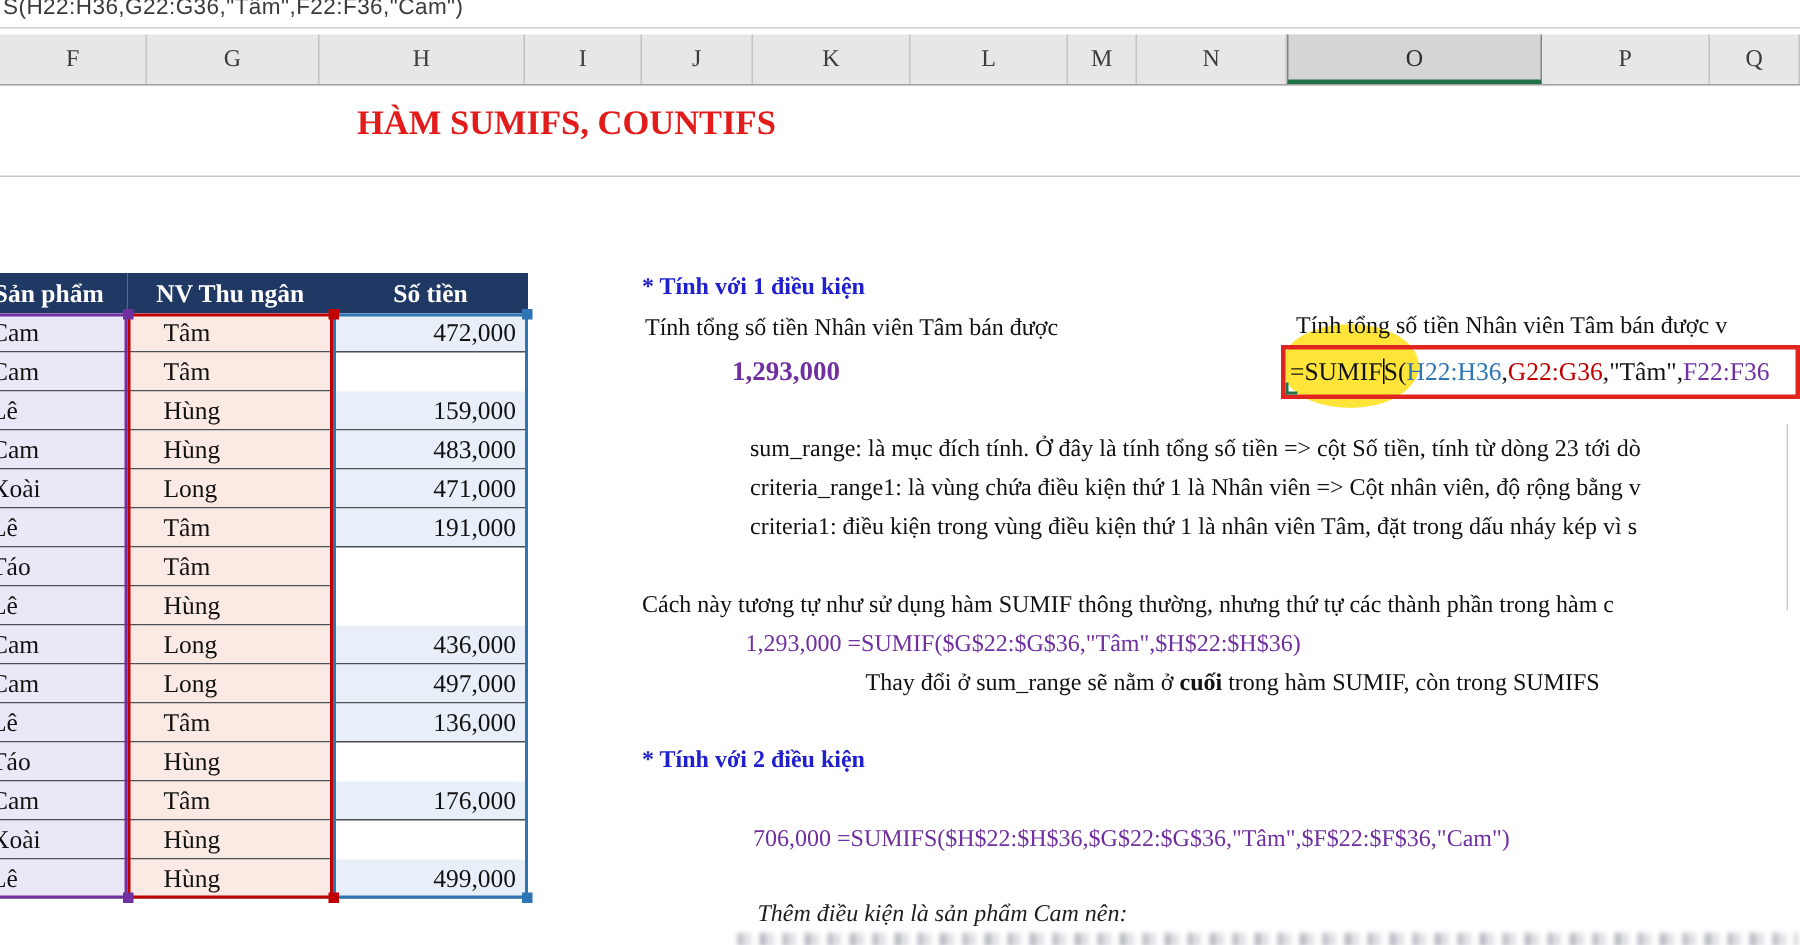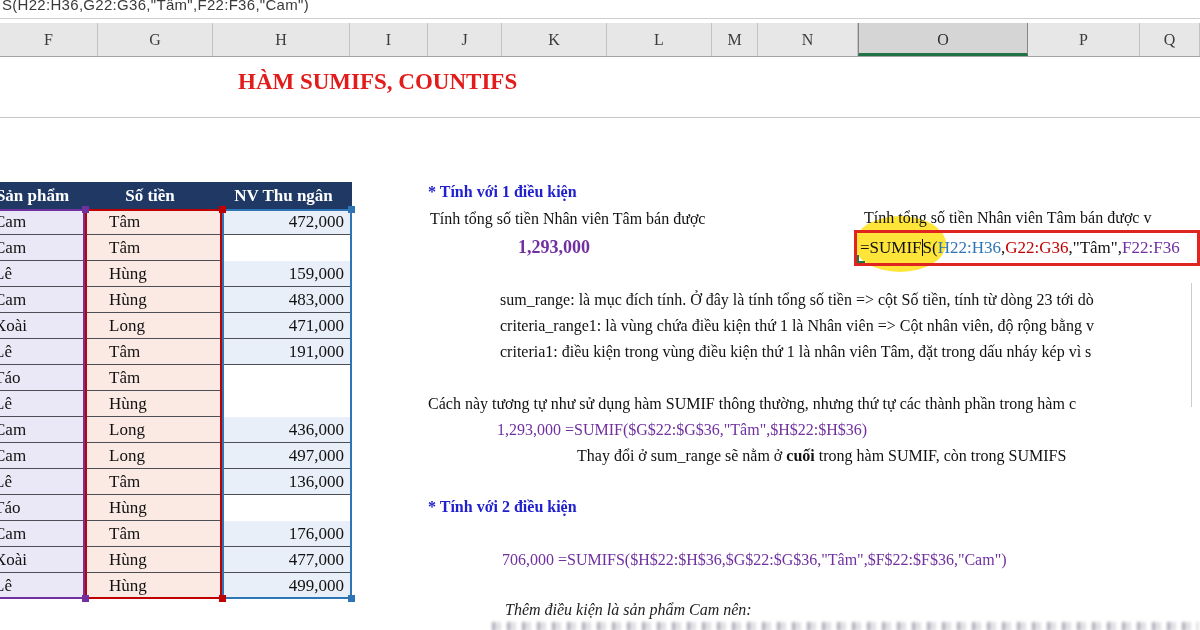--- a/index.html
+++ b/index.html
@@ -80,22 +80,22 @@
 </div>
 
 <div class="hline"></div>
 <div class="vline"></div>
 
 <div class="title">HÀM SUMIFS, COUNTIFS</div>
 
 <div class="sheet-table">
   <div class="t-head">
     <div class="th c1">Sản phẩm</div>
+    <div class="th c2">NV Thu ngân</div>
     <div class="th c3">Số tiền</div>
-    <div class="th c2">NV Thu ngân</div>
   </div>
   <div class="t-row">
     <div class="td c1">Cam</div>
     <div class="td c2">Tâm</div>
     <div class="td c3">472,000</div>
   </div>
   <div class="t-row">
     <div class="td c1">Cam</div>
     <div class="td c2">Tâm</div>
   </div>
@@ -147,42 +147,41 @@
     <div class="td c2">Hùng</div>
   </div>
   <div class="t-row">
     <div class="td c1">Cam</div>
     <div class="td c2">Tâm</div>
     <div class="td c3">176,000</div>
   </div>
   <div class="t-row">
     <div class="td c1">Xoài</div>
     <div class="td c2">Hùng</div>
-    <div class="td c3">477,000</div>
   </div>
   <div class="t-row">
     <div class="td c1">Lê</div>
     <div class="td c2">Hùng</div>
     <div class="td c3">499,000</div>
   </div>
 
   <div class="range rangeF"></div>
   <div class="range rangeG"></div>
   <div class="range rangeH"></div>
   <div class="handle hp" style="left:102px;top:24px;"></div>
   <div class="handle hp" style="left:102px;top:413px;"></div>
   <div class="handle hr" style="left:239px;top:24px;"></div>
   <div class="handle hr" style="left:239px;top:413px;"></div>
   <div class="handle hb" style="left:368px;top:24px;"></div>
   <div class="handle hb" style="left:368px;top:413px;"></div>
 </div>
 
 <div class="abs blue-h" style="left:428px;top:183px;">* Tính với 1 điều kiện</div>
 <div class="abs" style="left:430px;top:210px;">Tính tổng số tiền Nhân viên Tâm bán được</div>
-<div class="abs big-result" style="left:518px;top:237px;">1,293,000</div>
+<div class="abs big-result" style="left:488px;top:237px;">1,293,000</div>
 
 <div class="y-blob"></div>
 <div class="abs" style="left:864px;top:209px;">Tính tổng số tiền Nhân viên Tâm bán được v</div>
 <div class="fx-cell">
   <div class="inner"><span>=SUMIF</span><span class="caret"></span><span>S(</span><span class="seg-blue">H22:H36</span><span>,</span><span class="seg-red">G22:G36</span><span>,"Tâm",</span><span class="seg-purple">F22:F36</span></div>
   <div class="green-corner"></div>
 </div>
 
 <div class="abs" style="left:500px;top:291px;">sum_range: là mục đích tính. Ở đây là tính tổng số tiền =&gt; cột Số tiền, tính từ dòng 23 tới dò</div>
 <div class="abs" style="left:500px;top:317px;">criteria_range1: là vùng chứa điều kiện thứ 1 là Nhân viên =&gt; Cột nhân viên, độ rộng bằng v</div>

